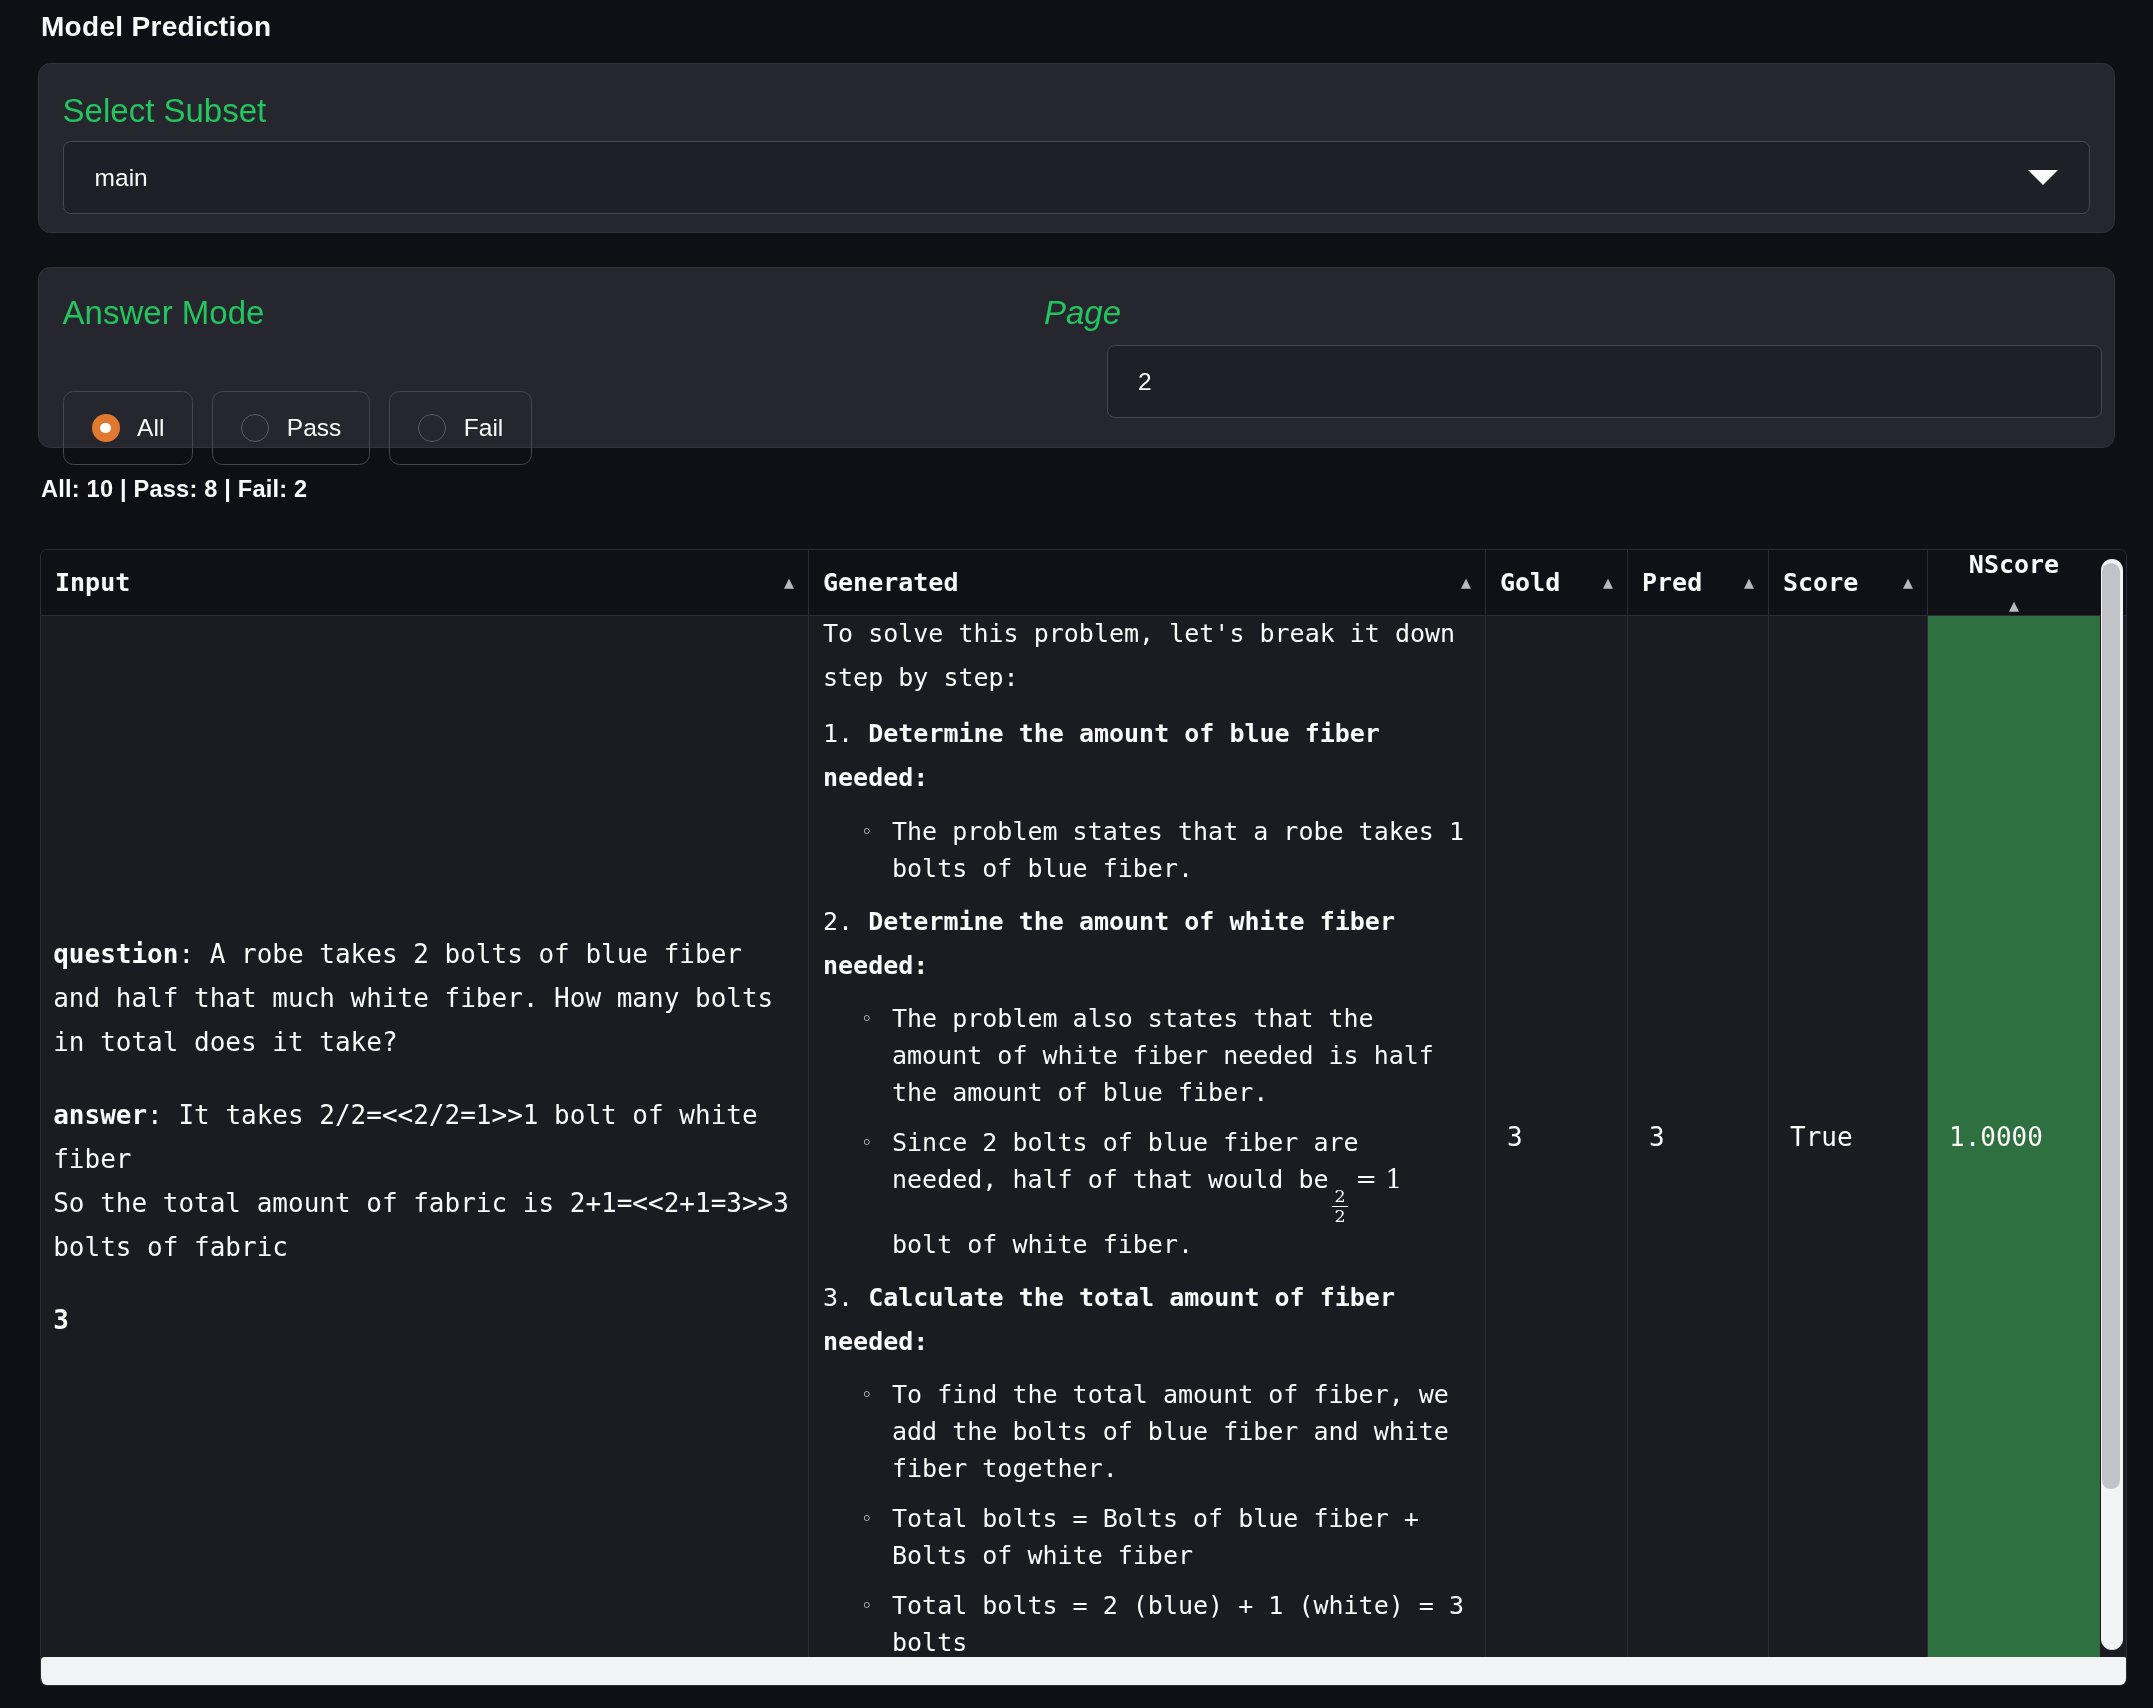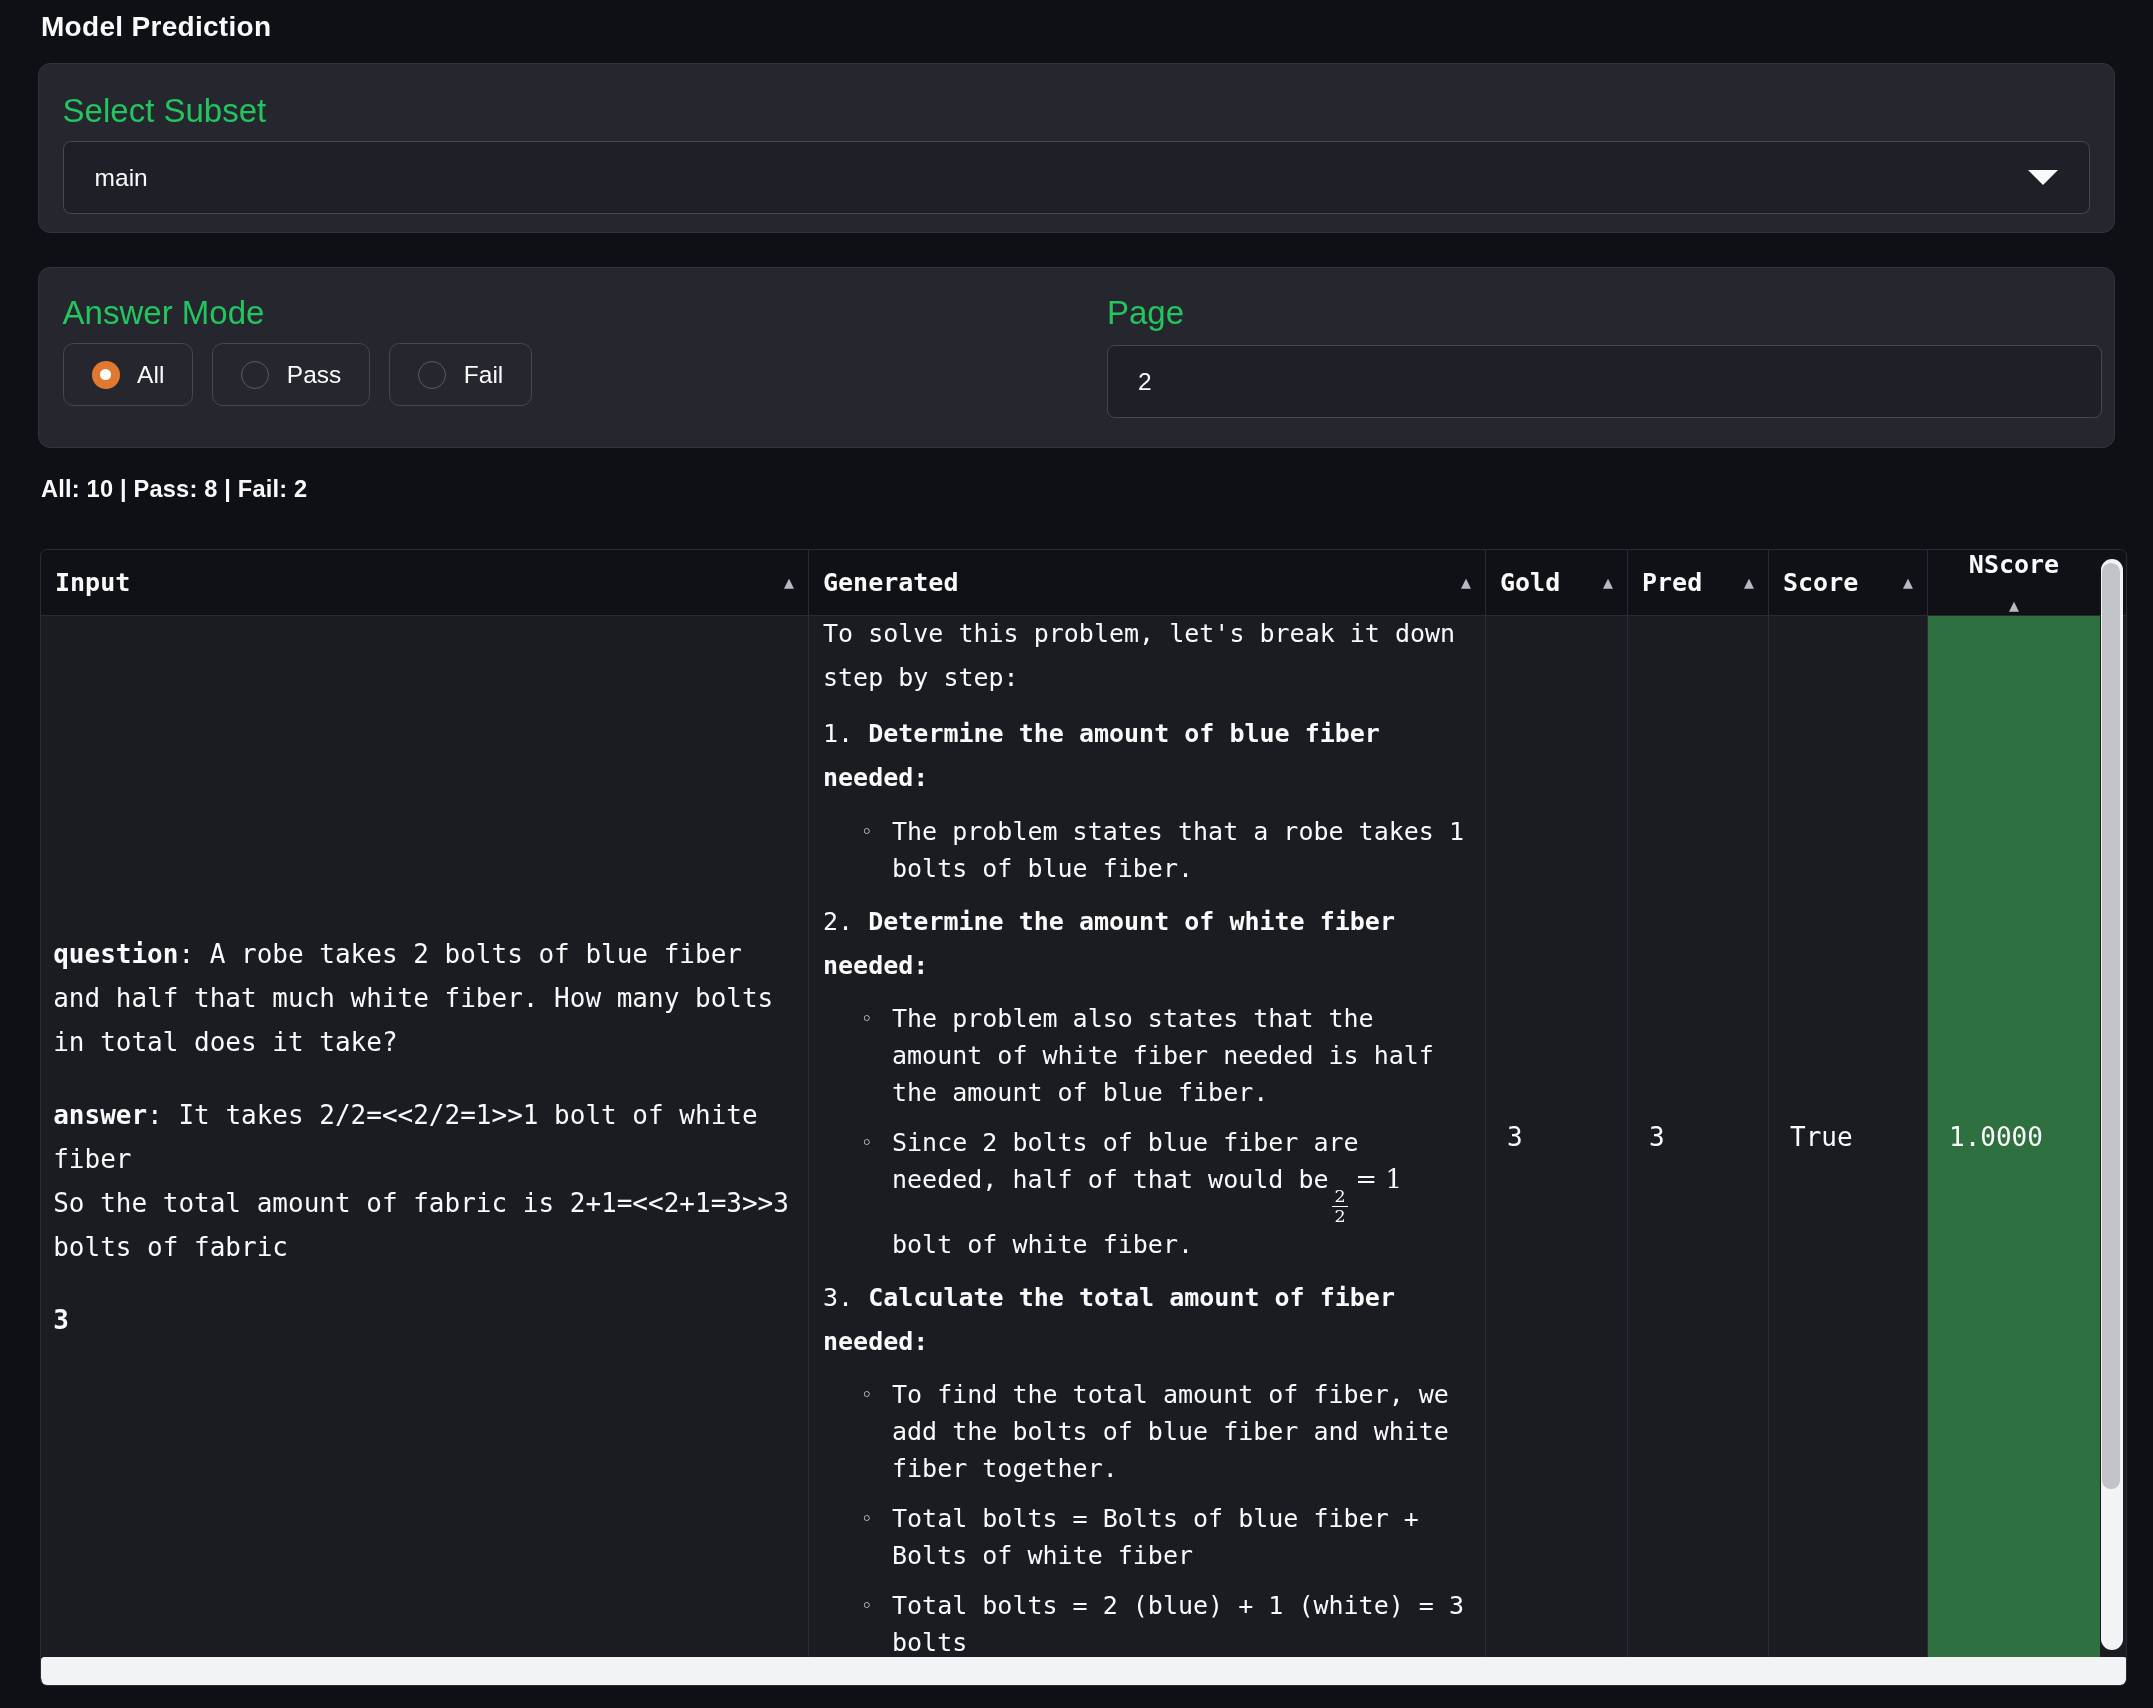--- a/index.html
+++ b/index.html
@@ -23,28 +23,28 @@
   .card-filters{top:267px;height:181px;}
   .field-label{position:absolute;font-size:33px;color:#22c55e;}
 
   .selectbox{position:absolute;left:23.6px;right:23.6px;top:77px;height:73px;
     background:var(--input-bg);border:0.9px solid var(--input-border);border-radius:7.9px;
     display:flex;align-items:center;padding:0 31px;box-sizing:border-box;font-size:24.5px;cursor:pointer;}
   .select-arrow{margin-left:auto;width:0;height:0;
     border-left:15px solid transparent;border-right:15px solid transparent;border-top:15.7px solid #fafafa;}
 
   .radio-row{position:absolute;left:23.6px;top:75px;display:flex;gap:19px;}
-  .radio-pill{display:flex;align-items:center;gap:17.5px;height:63px;padding:0 28px;
-    border:0.9px solid var(--input-border);border-radius:10.5px;font-size:24.5px;cursor:pointer;box-sizing:border-box;}
+  .radio-pill{display:flex;align-items:center;gap:17.5px;height:74px;padding:0 28px;
+    border:0.9px solid var(--input-border);border-radius:10.5px;font-size:24.5px;cursor:pointer;box-sizing:border-box;margin-top:48px;}
   .rdot{width:28px;height:28px;border-radius:50%;flex:none;position:relative;}
   .rdot.on{background:var(--accent);}
   .rdot.on::after{content:"";position:absolute;inset:8.7px;background:#fff;border-radius:50%;}
   .rdot.off{border:1.7px solid #5a5b63;box-sizing:border-box;}
 
-  .page-label{left:1068px;top:26px;}
+  .page-label{left:1005px;top:26px;font-style:italic;}
   .page-input{position:absolute;left:1068px;top:77px;width:995px;height:73px;
     background:var(--input-bg);border:0.9px solid var(--input-border);border-radius:7.9px;
     display:flex;align-items:center;padding:0 30px;box-sizing:border-box;font-size:24.5px;}
 
   .stats{position:absolute;left:41px;top:476px;font-size:23.6px;font-weight:700;letter-spacing:0.2px;}
 
   .df{position:absolute;left:40px;top:549px;width:2087px;height:1137px;
     display:grid;grid-template-columns:768px 677px 142px 141px 159px 172px 27px;
     grid-template-rows:66px 1041px 31px;
     border:0.9px solid var(--grid-line);border-radius:7px;box-sizing:border-box;overflow:hidden;background:var(--cell-bg);}

